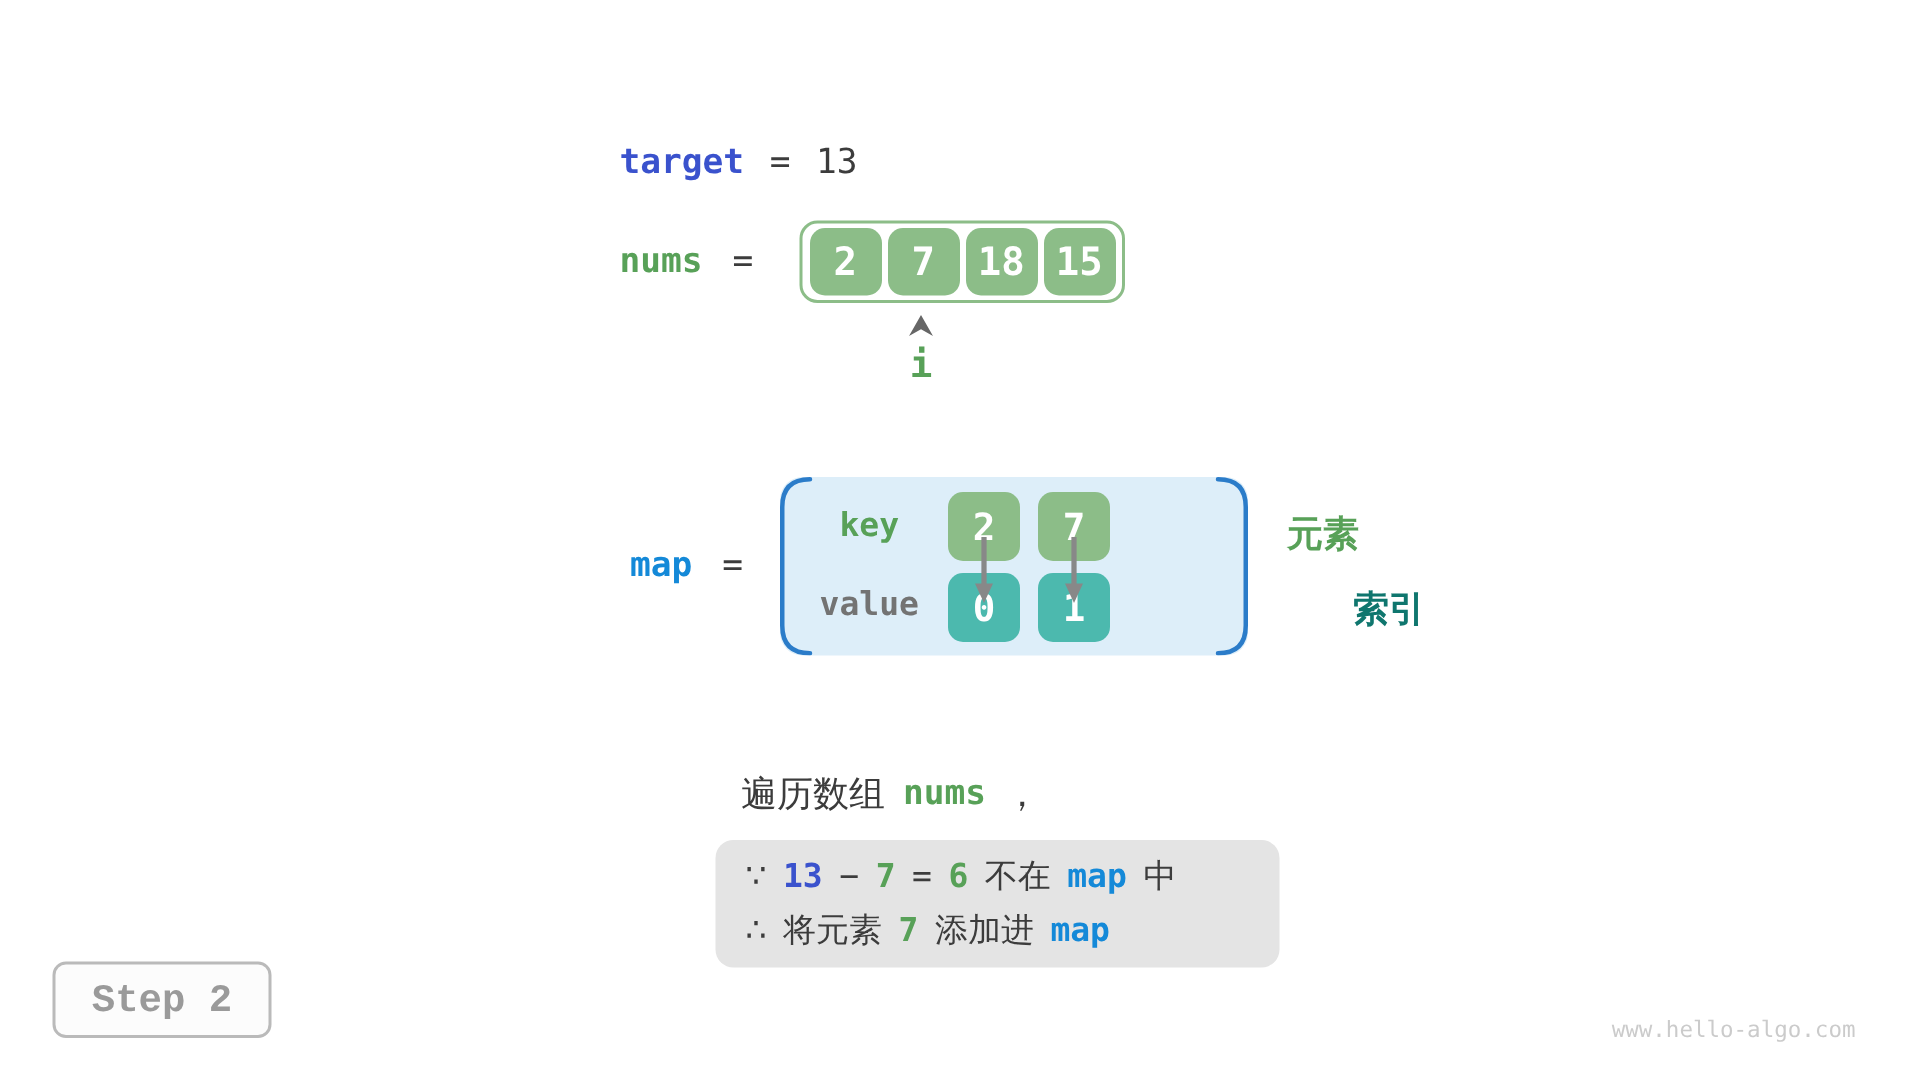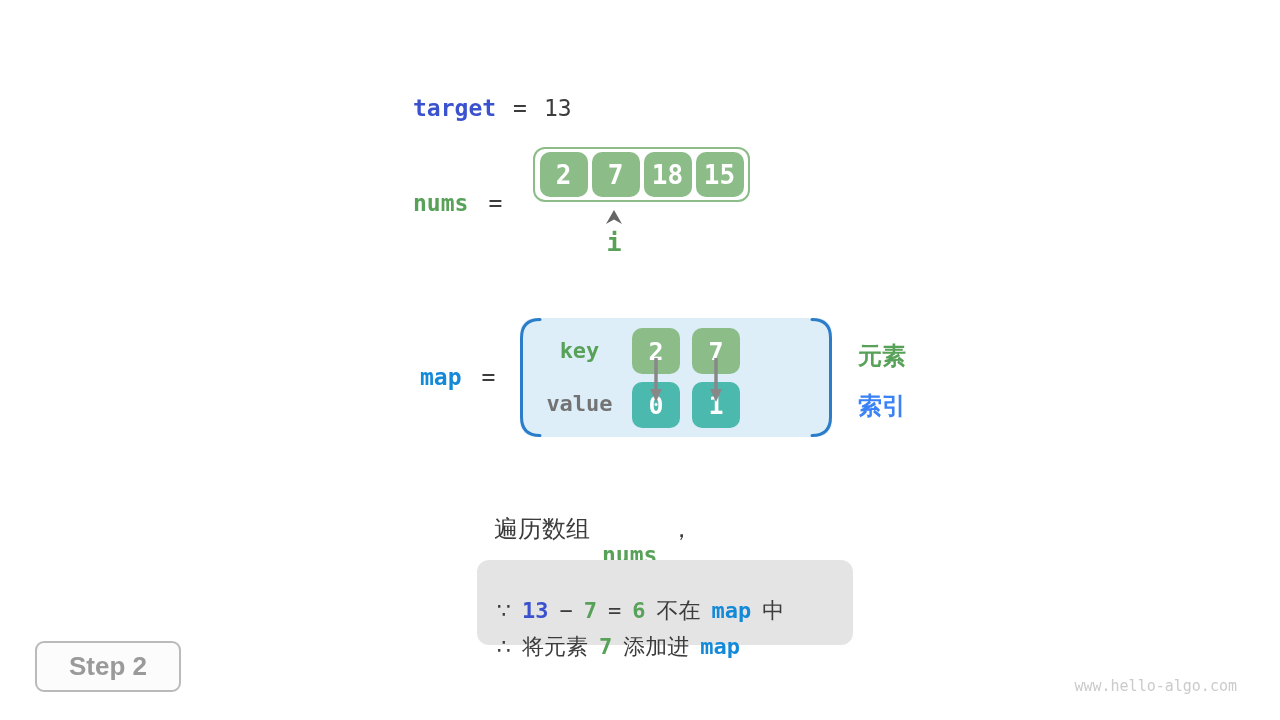--- a/index.html
+++ b/index.html
@@ -1,21 +1,21 @@
 <!DOCTYPE html>
 <html><head>
 <meta charset="utf-8">
 <style>
   * { margin:0; padding:0; box-sizing:border-box; }
   html,body { width:1280px; height:720px; background:#ffffff; overflow:hidden; }
   body { font-family:"DejaVu Sans","Liberation Sans",sans-serif; color:#3c3c3c; }
   .canvas { position:relative; width:1280px; height:543px; background:#ffffff; }
 
   .mono { font-family:"DejaVu Sans Mono","Liberation Mono",monospace; }
-  .bold { font-weight:bold;margin-top:29px; }
+  .bold { font-weight:bold; }
 
   
   .c-dark   { color:#3c3c3c; }
   .c-green  { color:#58a158; }
   .c-indigo { color:#3a52cd; }
   .c-blue   { color:#1489d8; }
 
   
   .target-row { position:absolute; left:413px; top:95px; display:flex; align-items:baseline; gap:17px; font-size:23px; }
   .target-row .kw { color:#3a52cd; font-weight:bold; }
@@ -47,37 +47,37 @@
   .map-cell { position:absolute; width:48px; height:46px; border-radius:10px; color:#ffffff;
               font-family:"DejaVu Sans Mono","Liberation Mono",monospace; font-weight:bold; font-size:25px;
               display:flex; align-items:center; justify-content:center; }
   .key-cell   { top:10px; background:#8cbd88; }
   .value-cell { top:64px; background:#4cb9ae; }
   .kv-col-0 { left:112px; }
   .kv-col-1 { left:172px; }
 
   .side-label { position:absolute; left:858px; font-size:24px; font-weight:bold; }
   .side-element { top:340px; color:#58a158; }
-  .side-index   { top:390px; color:#3b82f6; }
+  .side-index   { top:390px; color:#0f766e;margin-left:44px; }
 
   
-  .caption { position:absolute; left:494px; top:513px; display:flex; align-items:flex-start; gap:12px; font-size:24px; }
+  .caption { position:absolute; left:494px; top:513px; display:flex; align-items:center; gap:12px; font-size:24px; }
   .caption .code { font-size:23px; }
 
   
   .note-box { position:absolute; left:477px; top:560px; width:376px; height:85px;
               background:#e4e4e4; border-radius:12px; padding:9px 0 0 20px; }
   .note-line { display:flex; align-items:baseline; gap:11px; height:36px; font-size:22px; }
   .note-line .mono { font-size:22px; }
 
   
   .step-badge { position:absolute; left:35px; top:641px; width:146px; height:51px;
                 background:#fcfcfc; border:2px solid #bababa; border-radius:9px;
                 display:flex; align-items:center; justify-content:center; }
-  .step-badge span { font-family:Liberation Sans, sans-serif;
+  .step-badge span { font-family:Liberation Mono, monospace;
                      font-weight:bold; font-size:26px; color:#9a9a9a; }
 
   
   .watermark { position:absolute; right:43px; top:677px; font-size:15px; color:#cbcbcb;
                font-family:"DejaVu Sans Mono","Liberation Mono",monospace; }
 </style>
 </head>
 <body>
 
 <div class="canvas">

